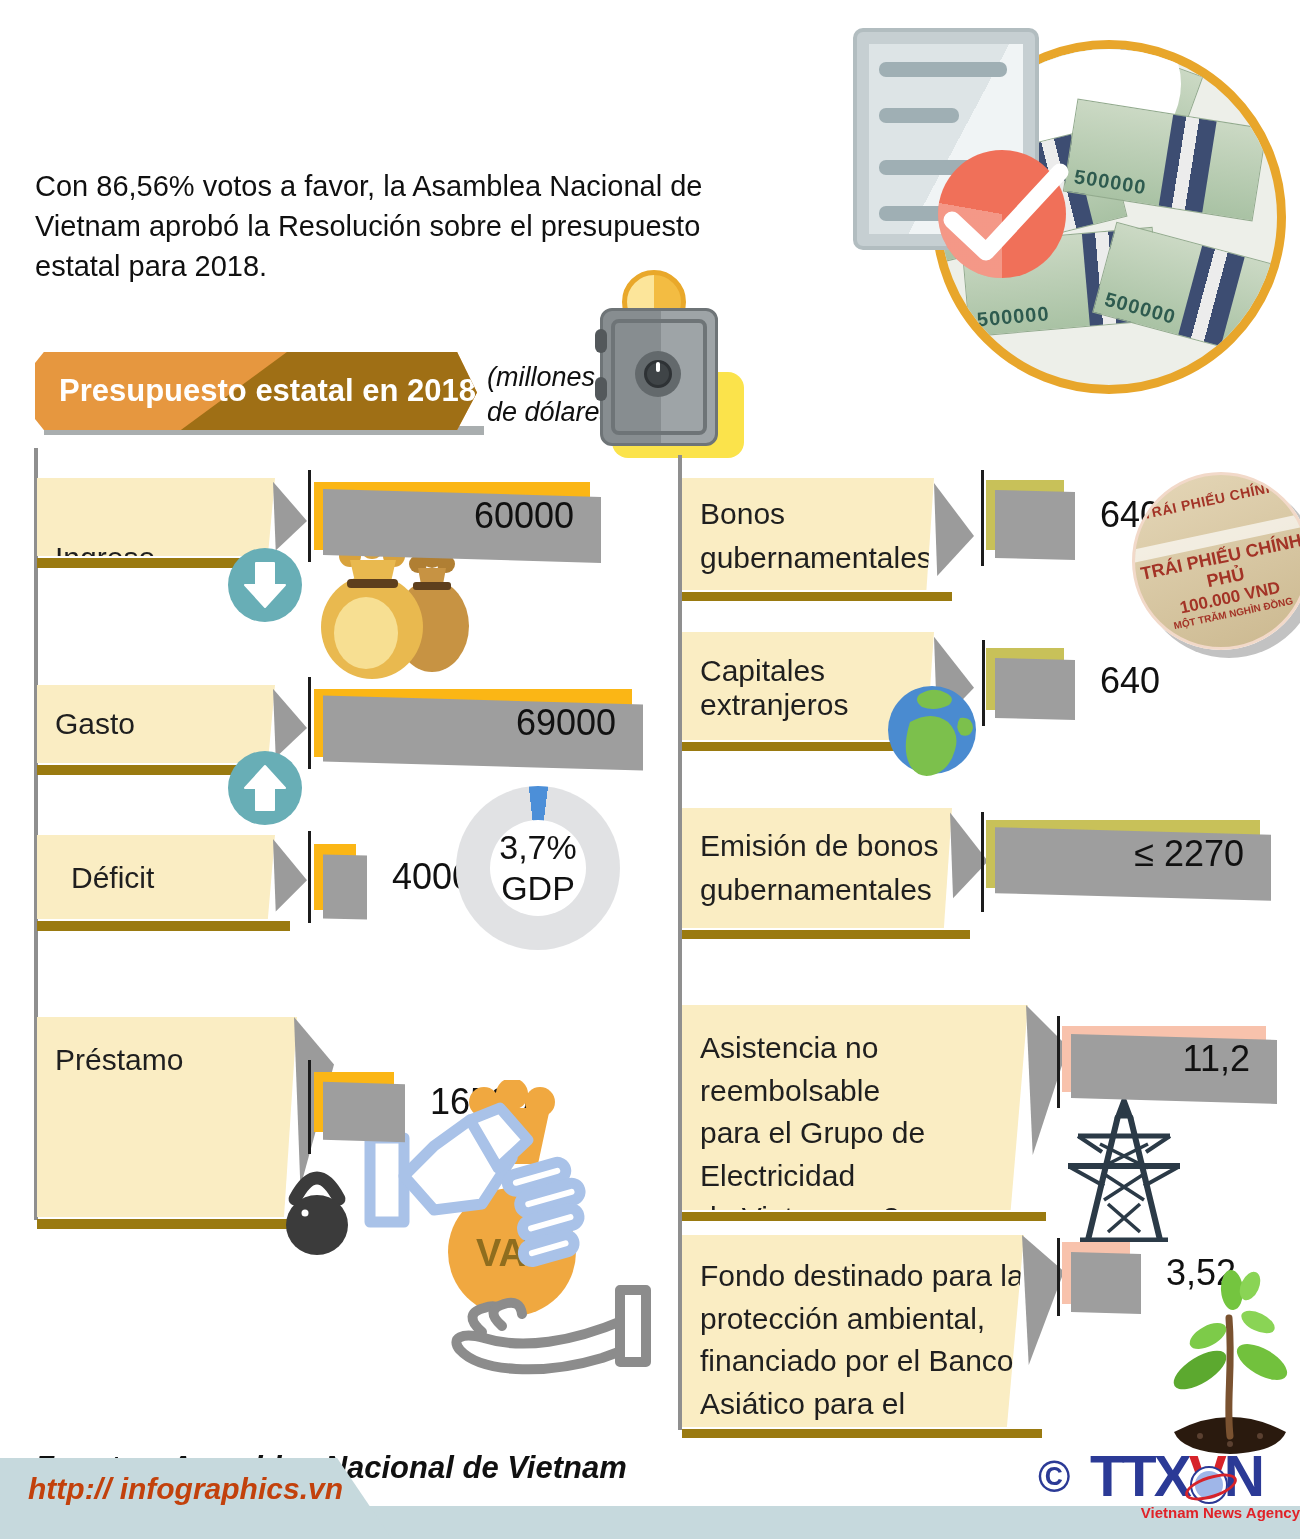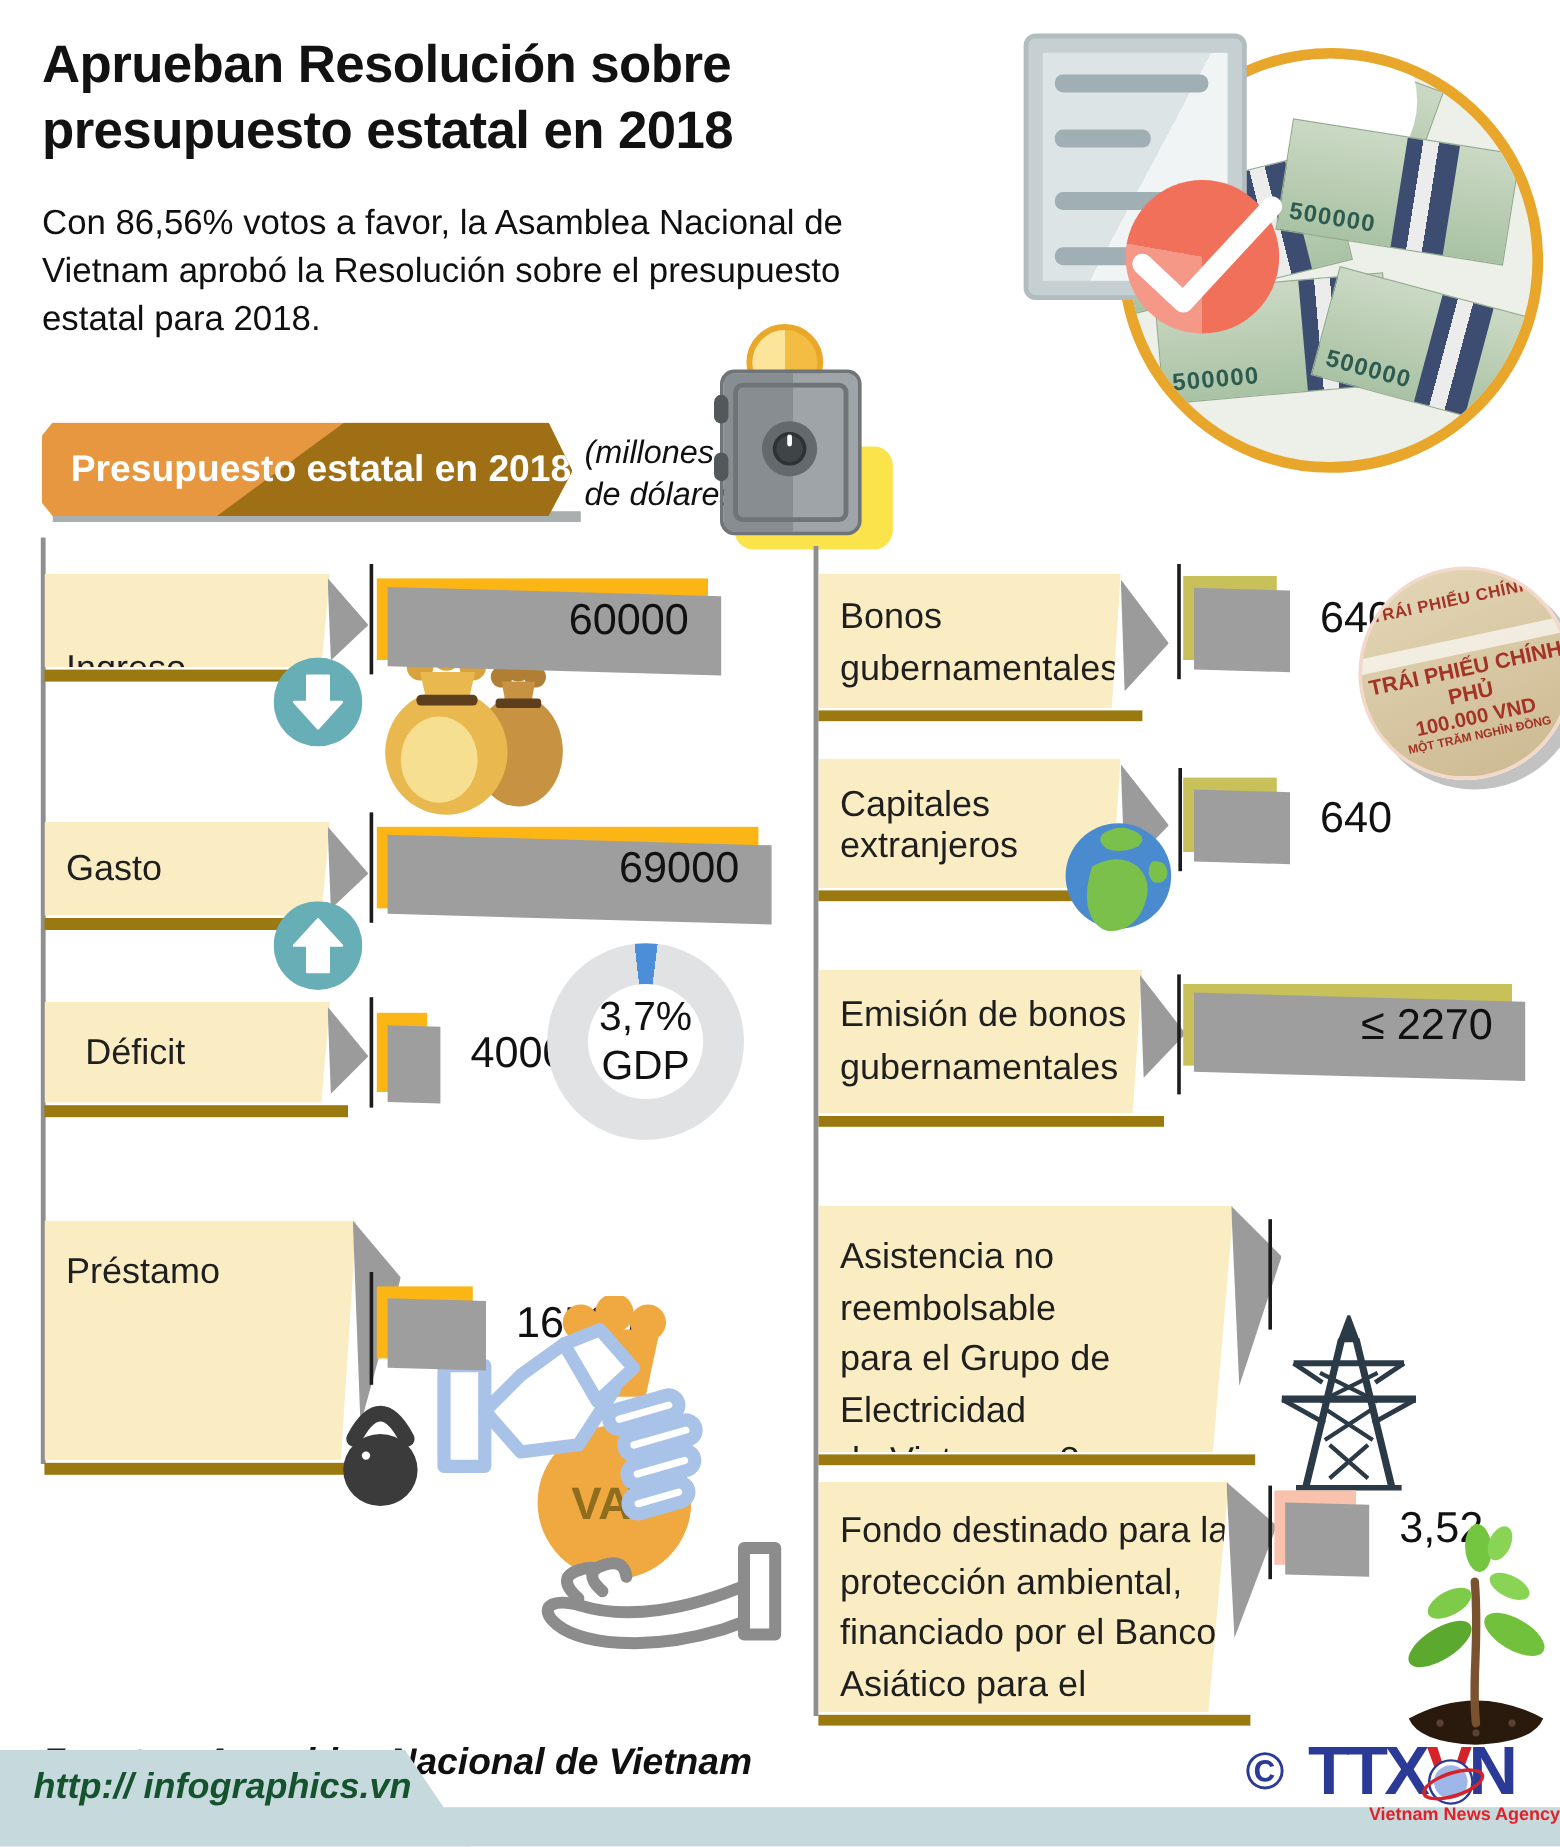--- a/index.html
+++ b/index.html
@@ -82,37 +82,35 @@
         transform:rotate(-12deg);}
   .b1{font-size:14px;font-weight:700;letter-spacing:.5px;}
   .b2{font-size:18px;font-weight:800;margin-top:40px;}
   .b3{font-size:17px;font-weight:800;}
   .b4{font-size:10px;font-weight:700;}
 
   
   .fuente{font-size:31px;font-weight:700;font-style:italic;color:#101010;}
   .strip{background:#C6D9DD;}
   .strip-left{background:#C6D9DD;clip-path:polygon(0 0,86% 0,100% 100%,0 100%);}
-  .url{font-size:30px;font-weight:700;font-style:italic;color:#14532d;}
+  .url{font-size:30px;font-weight:700;font-style:italic;color:#c2410c;}
   .logo-blue{color:#2B3A96;}
   .logo-red{color:#D6232A;}
   .logo-letters{font-size:57px;font-weight:900;letter-spacing:-3px;line-height:1;}
   .logo-sub{font-size:15px;font-weight:700;color:#E02228;}
   .logo-globe{position:absolute;border-radius:50%;background:#fff;border:2px solid #2B3A96;overflow:visible;}
   .logo-globe .sea{position:absolute;inset:3px;border-radius:50%;background:#9FB6E8;}
   .logo-globe .orbit{position:absolute;left:-8px;top:8px;width:48px;height:16px;border:3px solid #D6232A;
         border-radius:50%;transform:rotate(-18deg);}
 </style>
 </head>
 <body>
 
 <div class="canvas">
 
-  <div class="abs title pre" style="left:35px;top:26px;">Aprueban Resolución sobre
-presupuesto estatal en 2018</div>
   <div class="abs intro pre" style="left:35px;top:166px;">Con 86,56% votos a favor, la Asamblea Nacional de
 Vietnam aprobó la Resolución sobre el presupuesto
 estatal para 2018.</div>
 
   <div class="abs money-circle" style="left:932px;top:40px;width:336px;height:336px;">
     <div class="stack" style="left:60px;top:-8px;transform:rotate(20deg);">
       <div class="band" style="left:104px;"></div>
       <span class="note">500000</span>
     </div>
     <div class="sky"></div>
@@ -318,20 +316,23 @@
   </div>
 
   <div class="abs ribbon-big" style="left:682px;top:1005px;width:346px;height:205px;">
     <div class="rlabel pre" style="padding:22px 0 0 18px;line-height:1.42;">Asistencia no reembolsable
 para el Grupo de Electricidad
 de Vietnam y 8 localidades</div>
   </div>
   <div class="abs fold-big" style="left:1026px;top:1005px;width:42px;height:150px;"></div>
   <div class="abs rule" style="left:682px;top:1212px;width:364px;height:9px;"></div>
   <div class="abs tick" style="left:1057px;top:1016px;height:92px;"></div>
+  <div class="abs bar bar-pink" style="left:1062px;top:1026px;width:204px;height:66px;">
+    <div class="val-in">11,2</div>
+  </div>
   <svg class="abs" style="left:1068px;top:1096px;" width="112" height="146" viewBox="0 0 112 146">
     <g stroke="#2B3A47" fill="none">
       <path d="M20,144 L50,20 M92,144 L62,20" stroke-width="6"></path>
       <path d="M50,20 L56,4 L62,20 Z" stroke-width="5" fill="#2B3A47"></path>
       <path d="M10,40 L102,40" stroke-width="5"></path>
       <path d="M10,40 L34,56 M102,40 L78,56" stroke-width="4"></path>
       <path d="M0,70 L112,70" stroke-width="6"></path>
       <path d="M0,70 L36,90 M112,70 L76,90" stroke-width="4"></path>
       <path d="M32,48 L80,72 M80,48 L32,72 M36,78 L76,104 M76,78 L36,104 M40,108 L72,136 M72,108 L40,136" stroke-width="3.5"></path>
       <path d="M12,144 L100,144" stroke-width="5"></path>

